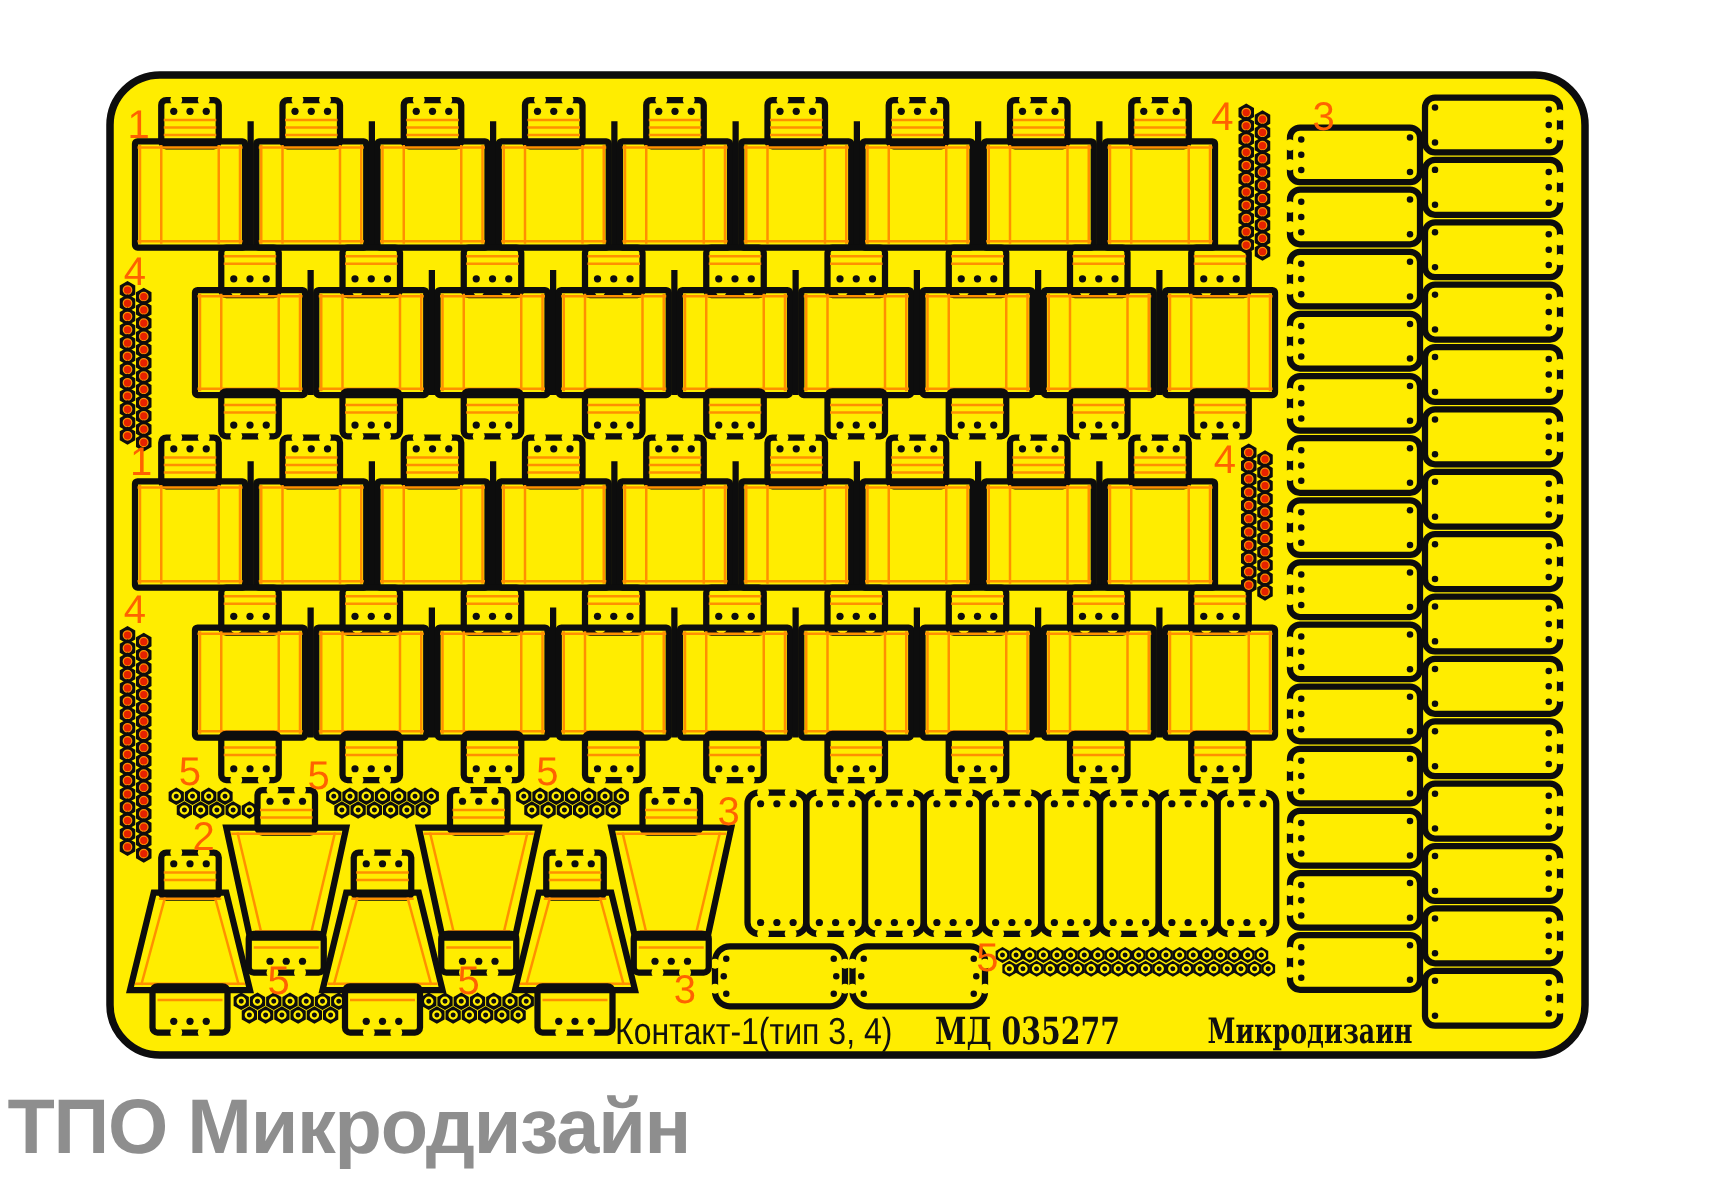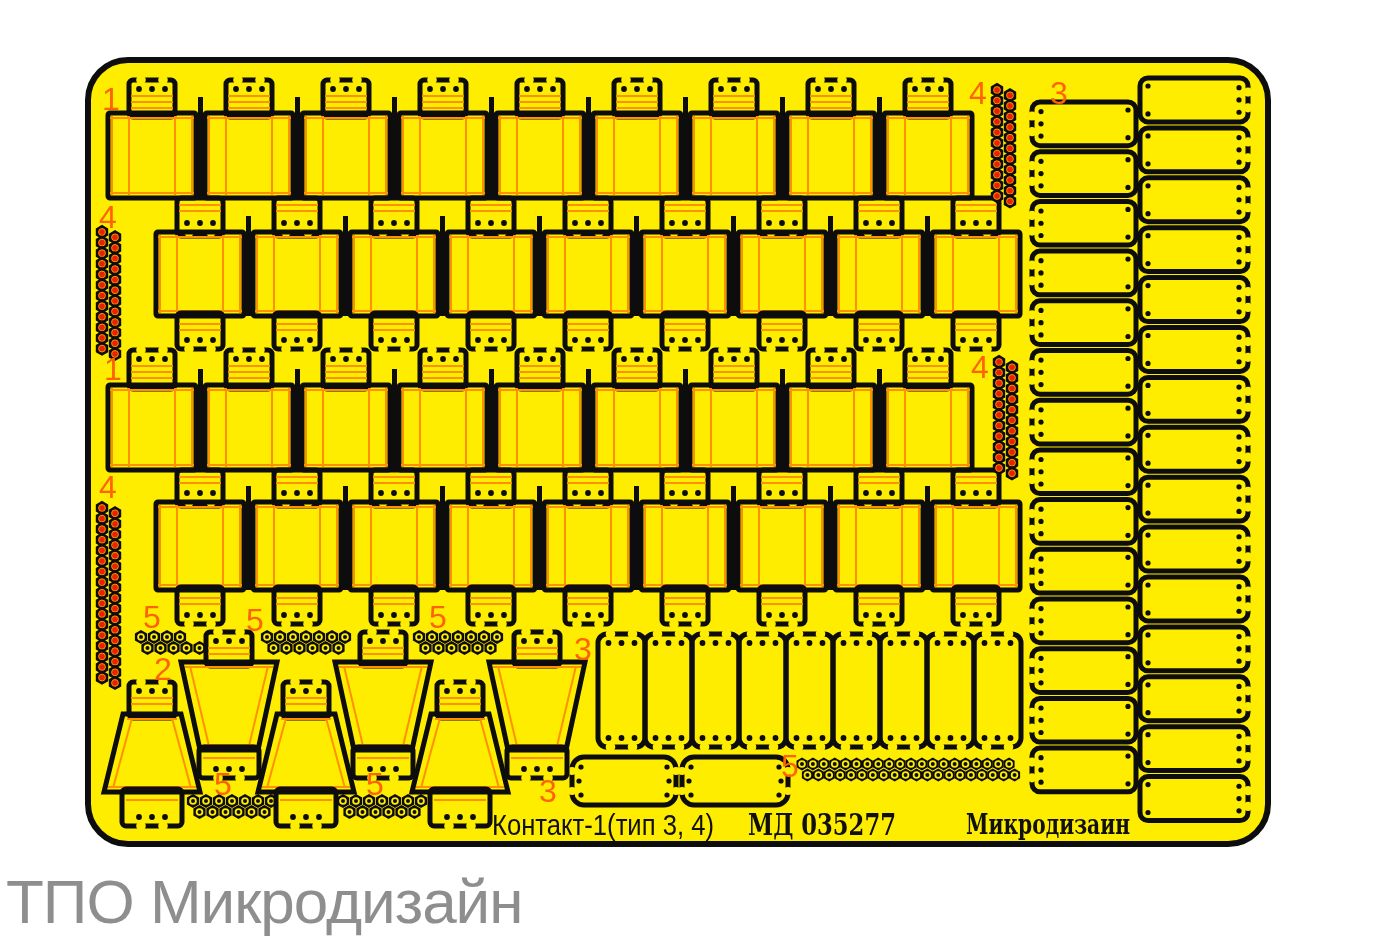--- a/index.html
+++ b/index.html
@@ -4,21 +4,21 @@
 <style>
   html,body{margin:0;padding:0;background:#ffffff;}
   .stage{position:relative;width:1384px;height:942px;background:#ffffff;overflow:hidden;
          font-family:"Liberation Sans",sans-serif;}
   svg{position:absolute;left:0;top:0;}
   .lbl{font-family:"Liberation Sans",sans-serif;font-size:32px;}
   .cap-product{font-family:"Liberation Sans",sans-serif;font-size:30px;}
   .cap-code,.cap-brand{font-family:"DejaVu Serif",serif;font-weight:bold;}
   .cap-code{font-size:30px;}
   .cap-brand{font-size:28px;}
-  .footer{position:absolute;left:6px;top:866px;font-weight:normal;font-size:62px;
+  .footer{position:absolute;left:6px;top:866px;font-weight:bold;font-size:62px;
           letter-spacing:-1px;font-family:"Liberation Sans",sans-serif;white-space:nowrap;}
 </style>
 </head>
 <body style="background: rgb(255, 255, 255);">
 
 <div class="stage">
   <svg id="fret" width="1384" height="942" viewBox="0 0 1384 942">
       <g>
   <rect x="88" y="60" width="1180" height="784" rx="40" fill="#ffed00" stroke="#0d0d0d" stroke-width="6"></rect>
       </g>

